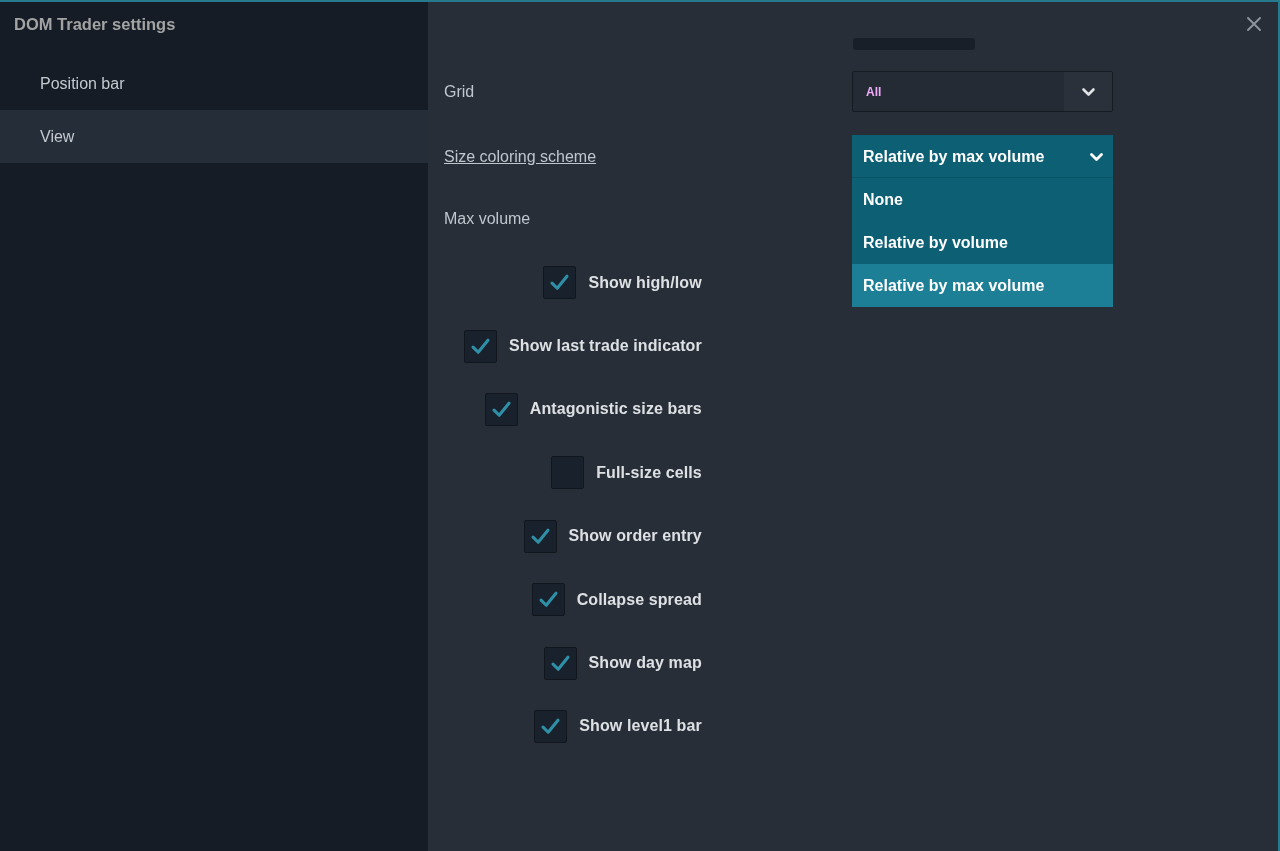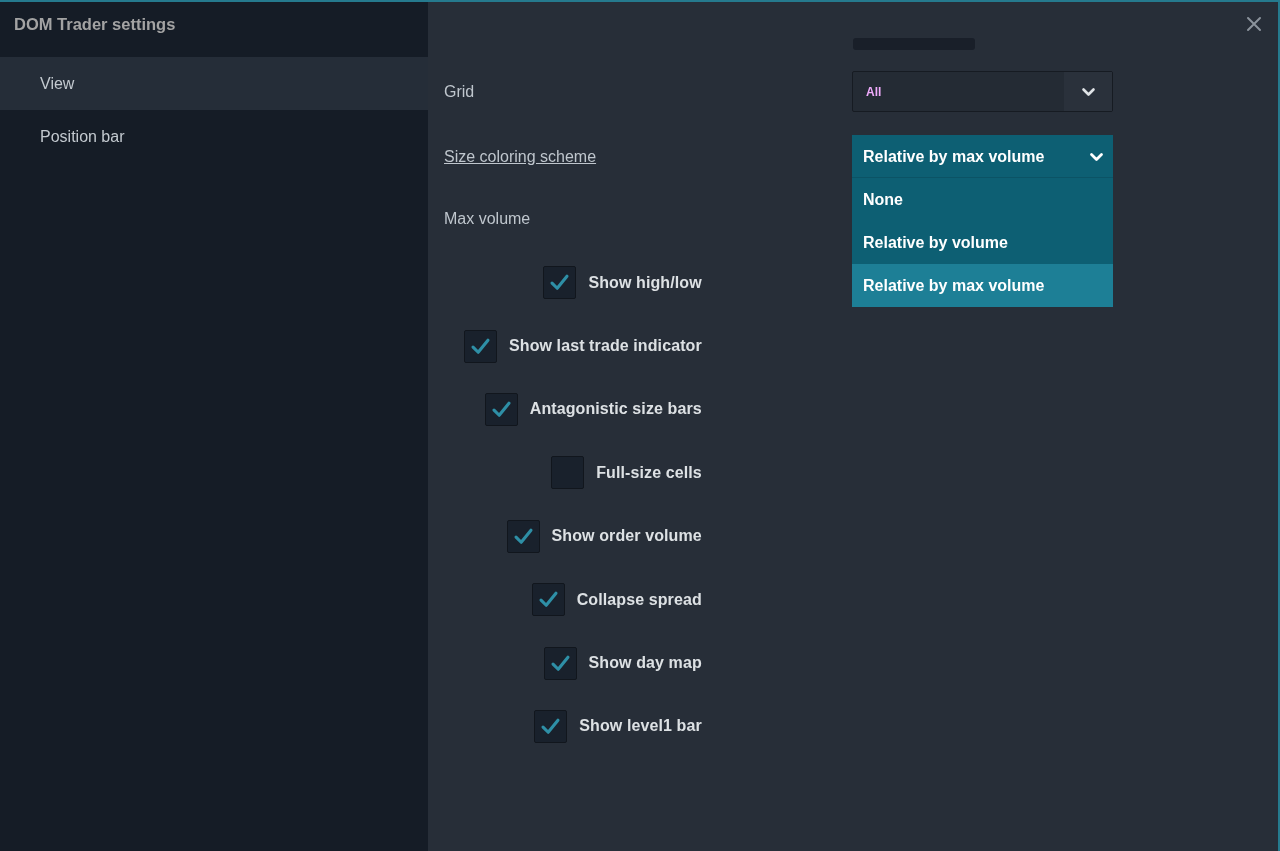--- a/index.html
+++ b/index.html
@@ -160,22 +160,22 @@
   }
 </style>
 </head>
 <body>
 
 <div class="window">
 
   <aside class="sidebar">
     <div class="titlebar">DOM Trader settings</div>
     <nav class="side-nav">
+        <div class="side-item">Position bar</div>
         <div class="side-item active">View</div>
-        <div class="side-item">Position bar</div>
       </nav>
   </aside>
 
   <button class="close-btn">
     <svg width="22" height="22" viewBox="0 0 22 22">
       <path d="M5 5 L17 17 M17 5 L5 17" stroke="#8b939c" stroke-width="2" stroke-linecap="round" fill="none"></path>
     </svg>
   </button>
 
   <div class="stub-bar"></div>
@@ -237,21 +237,21 @@
       <div class="check-row">
         <span class="checkbox"></span>
         <span class="check-label">Full-size cells</span>
       </div>
       <div class="check-row">
         <span class="checkbox checked">
           <svg width="23" height="23" viewBox="0 0 20 20">
             <path d="M3.5 10.5 L8 15 L16.5 4.5" fill="none" stroke="var(--check-color)" stroke-width="2.7" stroke-linecap="round" stroke-linejoin="round"></path>
           </svg>
         </span>
-        <span class="check-label">Show order volume</span>
+        <span class="check-label">Show order entry</span>
       </div>
       <div class="check-row">
         <span class="checkbox checked">
           <svg width="23" height="23" viewBox="0 0 20 20">
             <path d="M3.5 10.5 L8 15 L16.5 4.5" fill="none" stroke="var(--check-color)" stroke-width="2.7" stroke-linecap="round" stroke-linejoin="round"></path>
           </svg>
         </span>
         <span class="check-label">Collapse spread</span>
       </div>
       <div class="check-row">

